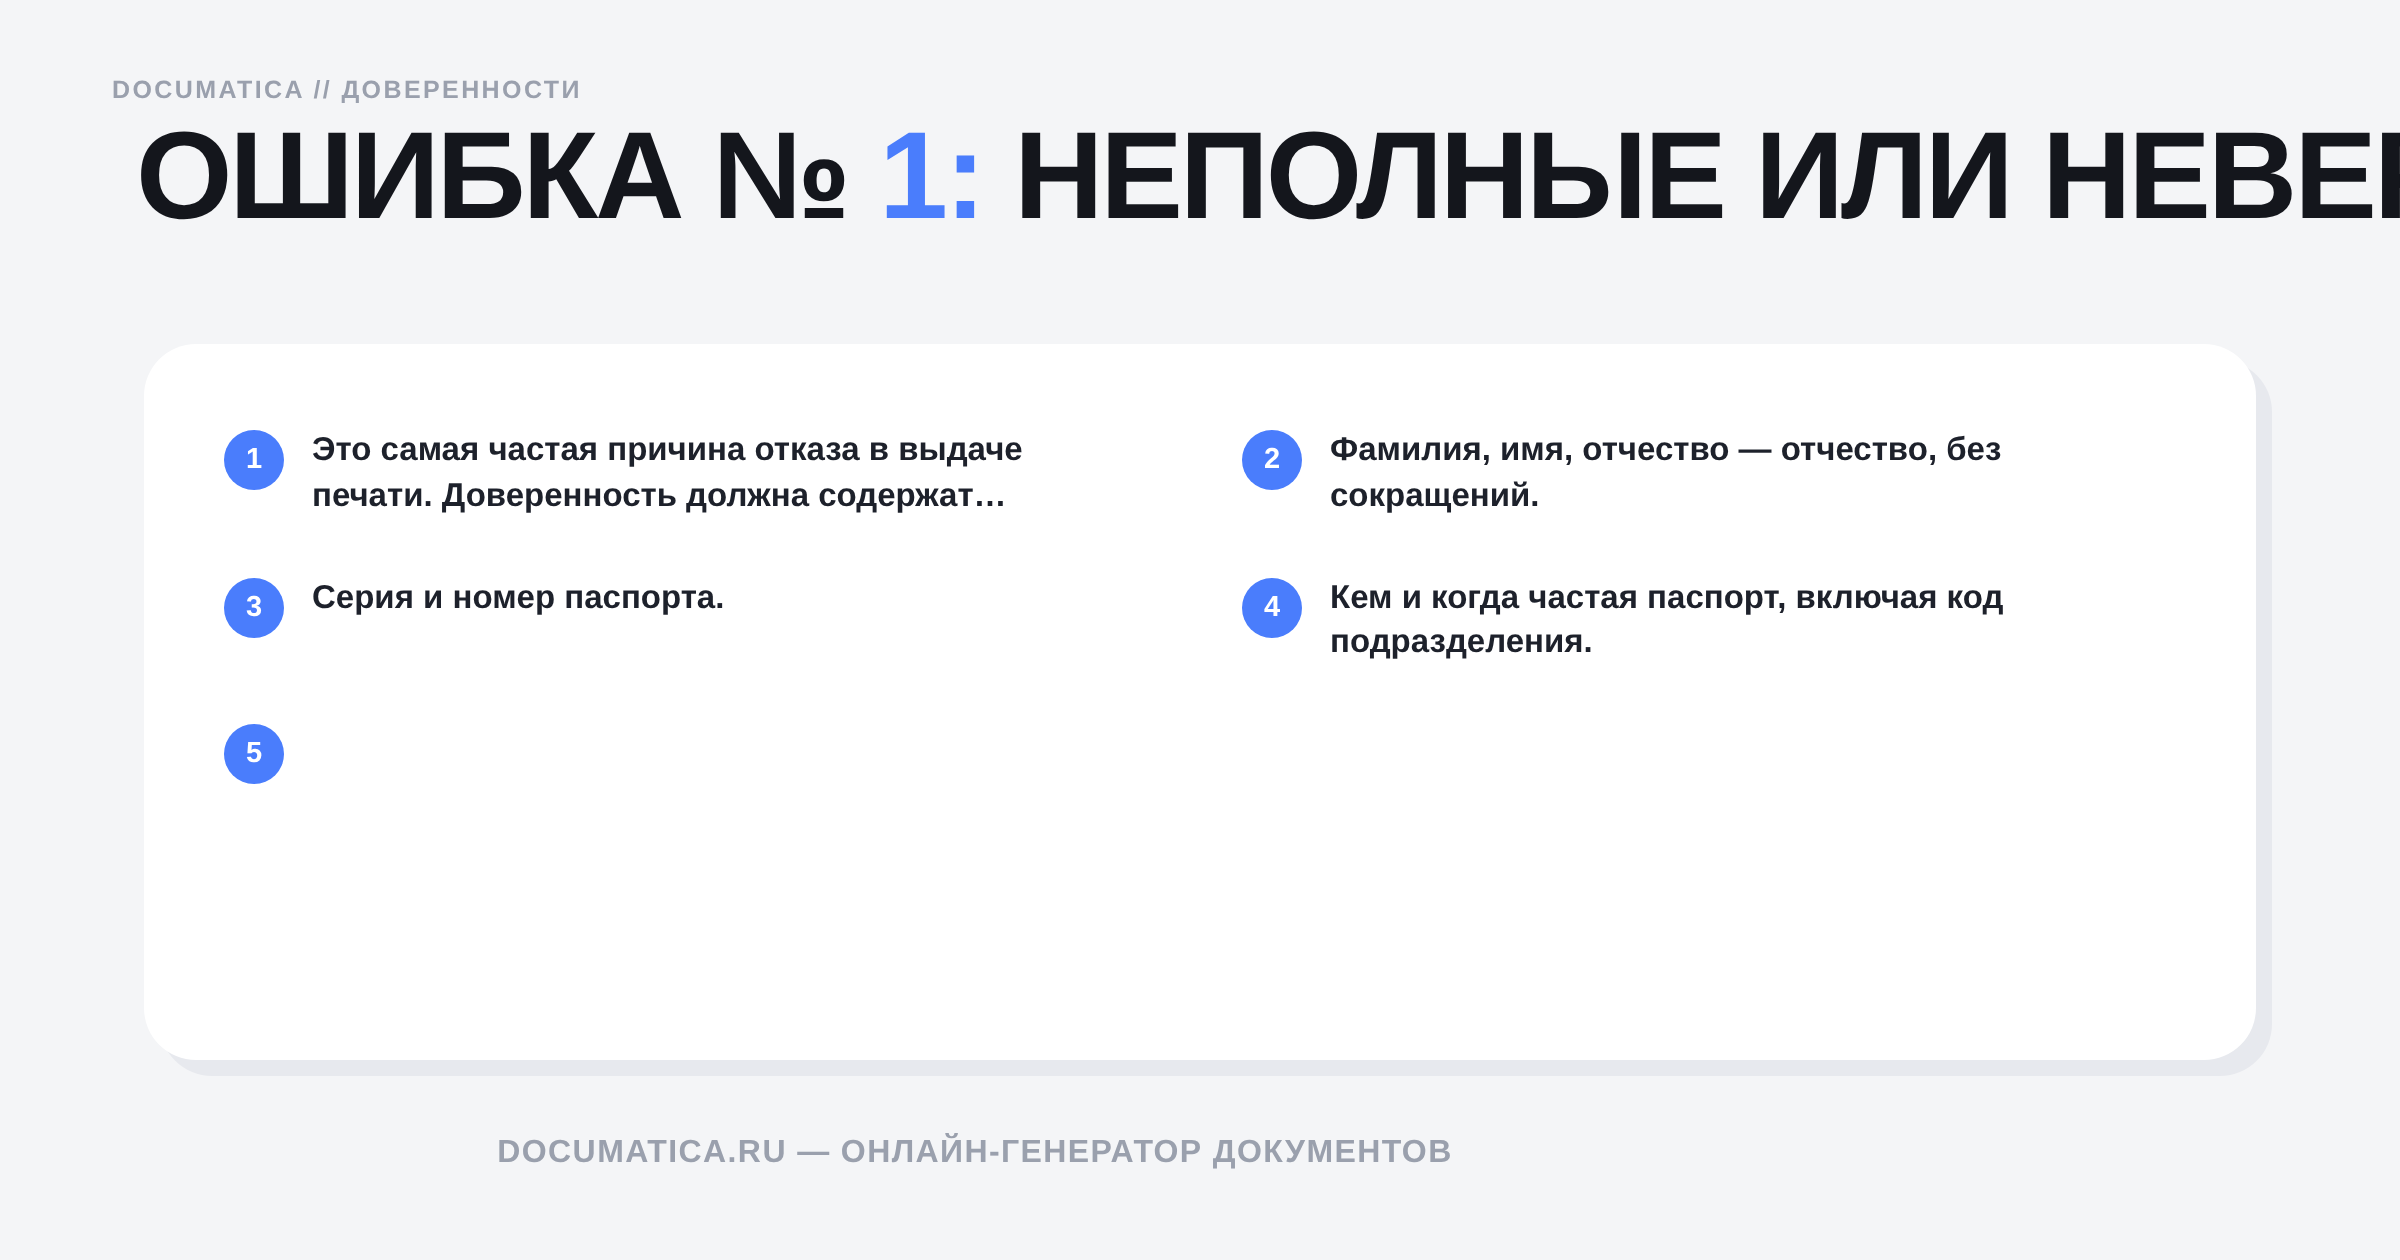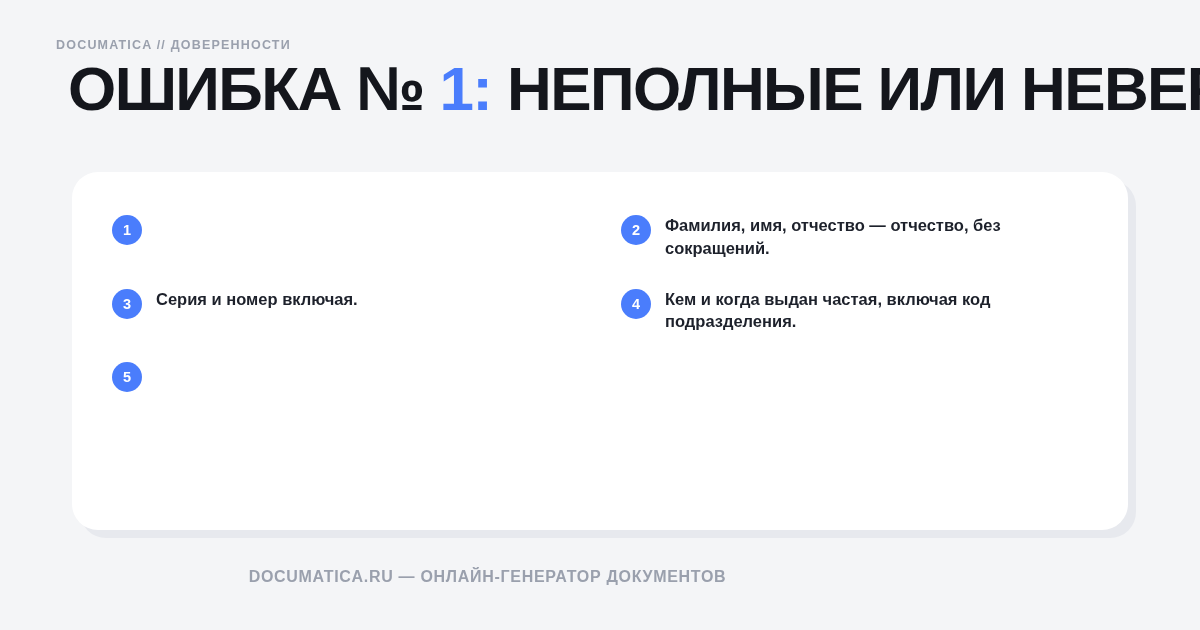--- a/index.html
+++ b/index.html
@@ -135,35 +135,36 @@
 
   <h1 class="headline"><span>ОШИБКА № </span><span class="accent">1:</span><span> НЕПОЛНЫЕ ИЛИ НЕВЕРНЫЕ ПАСПОРТНЫЕ ДАННЫЕ</span></h1>
 
   <div class="card-shadow"></div>
 
   <div class="card">
     <div class="grid">
 
       <div class="item">
         <div class="badge">1</div>
+        <div class="item-text">Это самая частая причина отказа в выдаче печати. Доверенность должна содержат…</div>
       </div>
 
       <div class="item">
         <div class="badge">2</div>
         <div class="item-text">Фамилия, имя, отчество — отчество, без сокращений.</div>
       </div>
 
       <div class="item">
         <div class="badge">3</div>
-        <div class="item-text">Серия и номер включая.</div>
+        <div class="item-text">Серия и номер паспорта.</div>
       </div>
 
       <div class="item">
         <div class="badge">4</div>
-        <div class="item-text">Кем и когда выдан частая, включая код подразделения.</div>
+        <div class="item-text">Кем и когда частая паспорт, включая код подразделения.</div>
       </div>
 
       <div class="item">
         <div class="badge">5</div>
       </div>
 
     </div>
   </div>
 
   <div class="footer">DOCUMATICA.RU — ОНЛАЙН-ГЕНЕРАТОР ДОКУМЕНТОВ</div>

